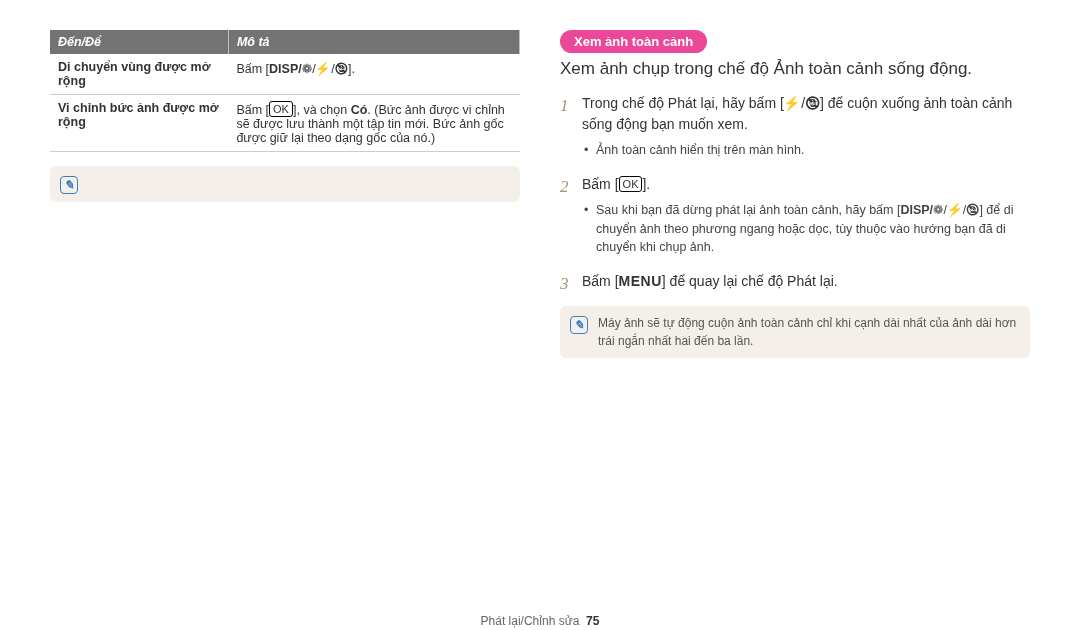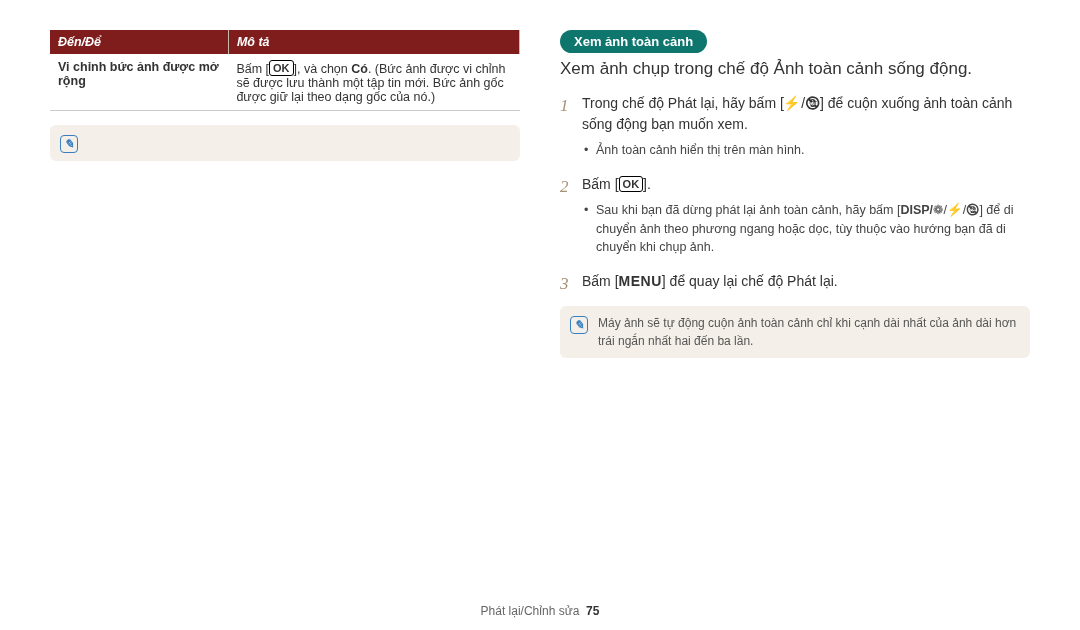--- a/index.html
+++ b/index.html
@@ -26,21 +26,21 @@
     gap: 40px;
   }
   .col-left, .col-right { flex: 1; }
   
   table.desc {
     width: 100%;
     border-collapse: collapse;
     font-size: 12.5px;
   }
   table.desc th {
-    background: #7f1d1d;
+    background: #737373;
     color: #fff;
     text-align: left;
     padding: 5px 8px;
     font-weight: bold;
     font-style: italic;
     border-right: 1px solid #c9bdaa;
   }
   table.desc th:first-child { width: 38%; }
   table.desc td {
     padding: 6px 8px;
@@ -74,21 +74,21 @@
     align-items: center;
     justify-content: center;
     font-size: 12px;
     font-style: italic;
     font-weight: bold;
     margin-top: 2px;
   }
   
   .section-pill {
     display: inline-block;
-    background: #0f766e;
+    background: #ec4899;
     color: #fff;
     font-weight: bold;
     padding: 4px 14px;
     border-radius: 12px;
     font-size: 13px;
     margin-bottom: 6px;
   }
   .section-intro {
     margin-bottom: 14px;
     font-size: 17px;
@@ -135,33 +135,33 @@
   
   .icn {
     display: inline-block;
     font-family: Arial, sans-serif;
   }
   .ok-box {
     display: inline-block;
     border: 1.5px solid #000;
     border-radius: 3px;
     padding: 0 3px;
-    font-weight: bold;
+    font-weight: normal;
     font-size: 11px;
     line-height: 14px;
     vertical-align: 1px;
   }
   .menu-label {
     font-weight: bold;
     letter-spacing: 0.5px;
   }
   
   .footer {
     position: absolute;
-    bottom: 12px;
+    bottom: 2px;
     left: 0;
     right: 0;
     text-align: center;
     font-size: 12px;
     color: #666;
   }
   .footer .pg { font-weight: bold; color: #333; }
 </style>
 </head>
 <body>
@@ -172,20 +172,26 @@
 
     <div class="col-left">
       <table class="desc">
         <thead>
           <tr>
             <th>Đến/Để</th>
             <th>Mô tả</th>
           </tr>
         </thead>
         <tbody>
+          <tr>
+            <td class="rowhead">Di chuyển vùng được mở rộng</td>
+            <td>
+              <span>Bấm [</span><span class="b">DISP/</span><span class="icn">❁</span>/<span class="icn">⚡</span>/<span class="icn">🕲</span><span>].</span>
+            </td>
+          </tr>
           <tr>
             <td class="rowhead">Vi chỉnh bức ảnh được mở rộng</td>
             <td>
               <span>Bấm [</span><span class="ok-box">OK</span><span>], và chọn </span><span class="b">Có</span><span>. (Bức ảnh được vi chỉnh sẽ được lưu thành một tập tin mới. Bức ảnh gốc được giữ lại theo dạng gốc của nó.)</span>
             </td>
           </tr>
         </tbody>
       </table>
 
       <div class="note">

